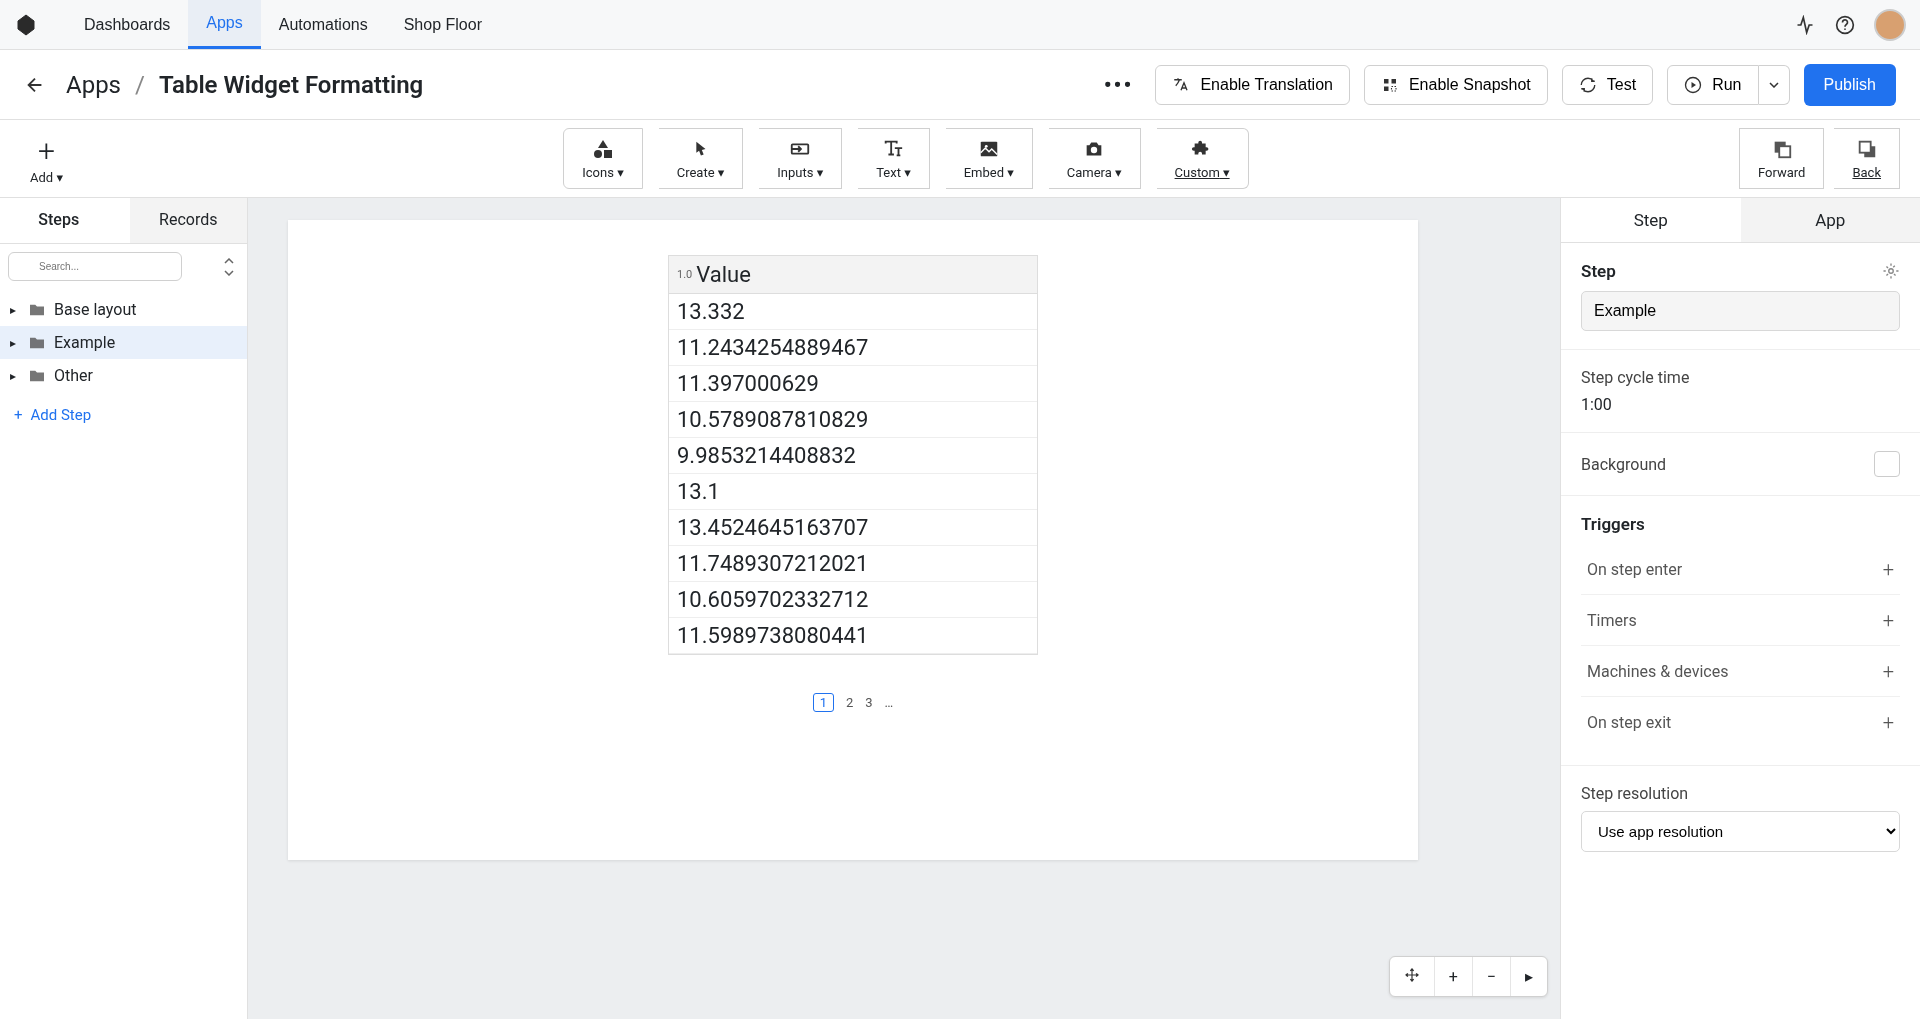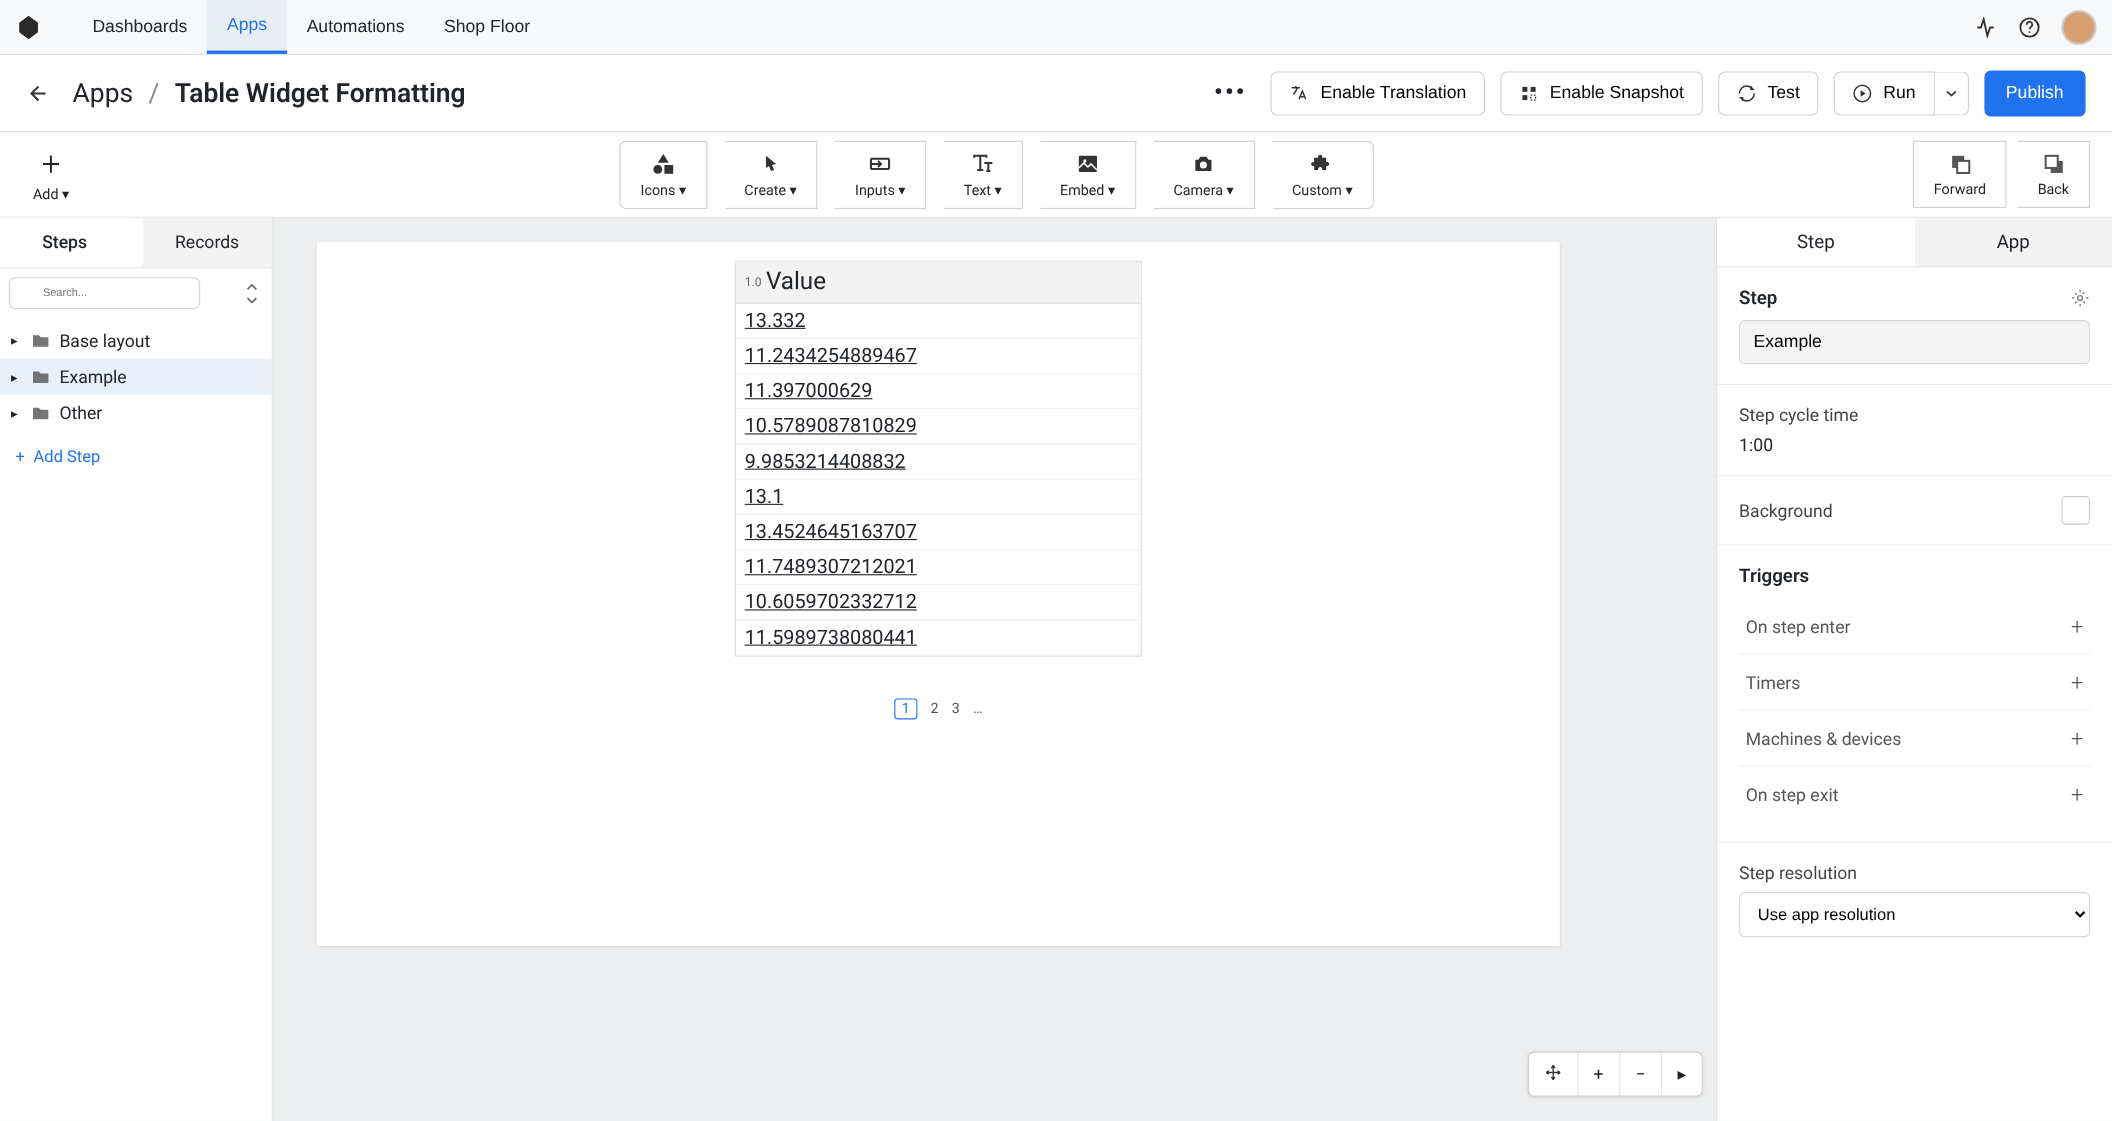--- a/index.html
+++ b/index.html
@@ -30,21 +30,21 @@
 .btn-primary { border: none; background: #2072ef; color: #fff; border-radius: 6px; padding: 12px 20px; font-size: 16px; font-weight: 500; cursor: pointer; }
 
 
 .toolbar { height: 78px; background: #fff; border-bottom: 1px solid #e0e0e0; display: flex; align-items: center; padding: 0 20px; }
 .tool-add { display: flex; flex-direction: column; align-items: center; gap: 2px; cursor: pointer; padding: 6px 10px; }
 .tool-add .plus { font-size: 30px; font-weight: 300; }
 .tool-add .lbl { font-size: 13px; }
 .tool-group { display: flex; gap: 16px; margin-left: auto; margin-right: auto; }
 .tool-btn { border: 1px solid #d0d0d0; background: #fff; padding: 8px 18px; display: flex; flex-direction: column; align-items: center; gap: 4px; cursor: pointer; }
 .tool-btn:first-child { border-radius: 6px 0 0 6px; }
-.tool-btn:last-child { border-radius: 0 6px 6px 0; }
+.tool-btn:last-child { border-radius: 0 6px 6px 0; text-decoration: underline; }
 .tool-btn:not(:first-child) { border-left: none; }
 .tool-btn .ticon { height: 24px; display: flex; align-items: center; justify-content: center; }
 .tool-btn .tlbl { font-size: 13px; }
 .tool-right { display: flex; gap: 0; }
 .tool-right .tool-btn { border-radius: 0; }
 .tool-right .tool-btn + .tool-btn { margin-left: 10px; }
 
 
 .main { display: flex; height: calc(1019px - 50px - 70px - 78px); }
 
@@ -60,26 +60,26 @@
 .lp-sort { cursor: pointer; font-size: 16px; padding: 4px; }
 .lp-tree { padding: 4px 0; }
 .tree-item { display: flex; align-items: center; gap: 8px; padding: 7px 10px; font-size: 16px; cursor: pointer; }
 .tree-item.selected { background: #e8f0fb; }
 .tree-item .chev { width: 10px; font-size: 12px; }
 .tree-item .ficon { width: 18px; opacity: 0.8; }
 .add-step { color: #2072ef; padding: 10px 14px; font-size: 15px; cursor: pointer; display: flex; align-items: center; gap: 8px; }
 
 
 .canvas-wrap { flex: 1; background: #eceef0; overflow: auto; position: relative; padding: 22px 40px; }
-.canvas { background: #fff; width: 1130px; min-height: 640px; box-shadow: 0 1px 3px rgba(0,0,0,0.1); padding: 17px; position: relative; }
+.canvas { background: #fff; width: 1130px; min-height: 640px; box-shadow: 0 1px 3px rgba(0,0,0,0.1); padding: 35px; position: relative; }
 .table-widget { width: 370px; margin: 0 auto; border: 1px solid #ddd; }
 .tw-head { background: #f3f3f3; border-bottom: 1px solid #ddd; padding: 6px 8px; display: flex; align-items: center; gap: 4px; }
 .tw-head .num { font-size: 11px; color: #666; }
 .tw-head .col { font-size: 22px; }
-.tw-row { padding: 5px 8px; font-size: 18px; border-bottom: 1px solid #eee; text-decoration: underline; }
+.tw-row { padding: 5px 8px; font-size: 22px; border-bottom: 1px solid #eee; }
 .tw-pager { text-align: center; padding: 14px 0 4px; font-size: 13px; display: flex; justify-content: center; gap: 12px; align-items: center; border-top: none; margin-top: 24px; }
 .tw-page { cursor: pointer; color: #555; }
 .tw-page.active { border: 1px solid #2072ef; color: #2072ef; padding: 1px 6px; border-radius: 3px; }
 .zoom-controls { position: absolute; bottom: 22px; right: 12px; display: flex; background: #fff; border: 1px solid #d0d0d0; border-radius: 6px; box-shadow: 0 1px 3px rgba(0,0,0,0.1); }
 .zoom-controls > div { padding: 10px 14px; cursor: pointer; border-right: 1px solid #e5e5e5; font-size: 16px; }
 .zoom-controls > div:last-child { border-right: none; }
 
 
 .right-panel { width: 360px; background: #fff; border-left: 1px solid #e0e0e0; display: flex; flex-direction: column; overflow-y: auto; }
 .rp-tabs { display: flex; border-bottom: 1px solid #e0e0e0; }

